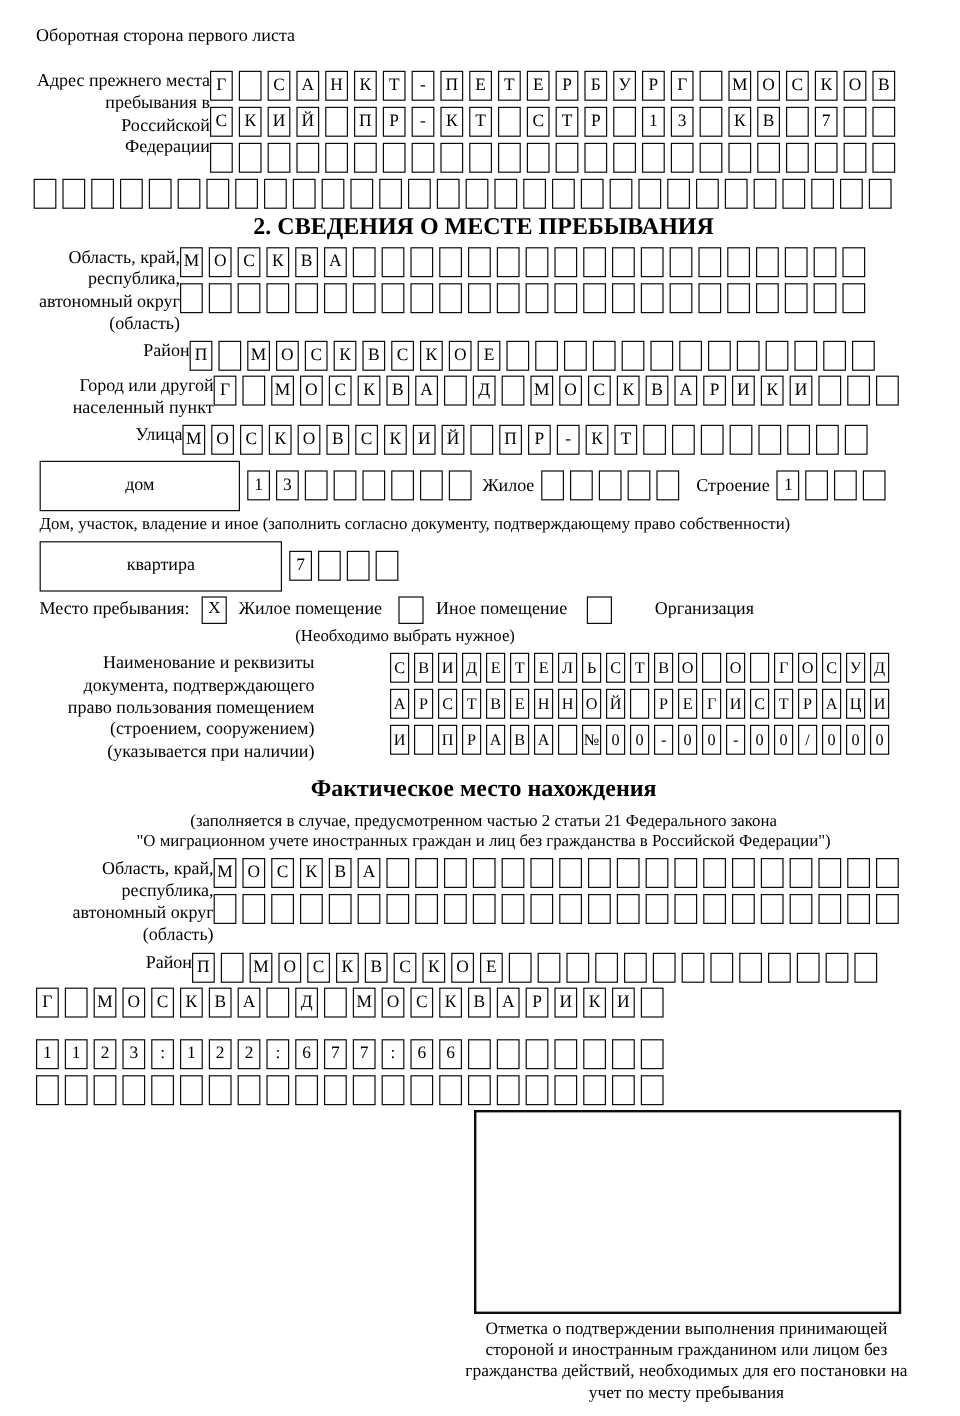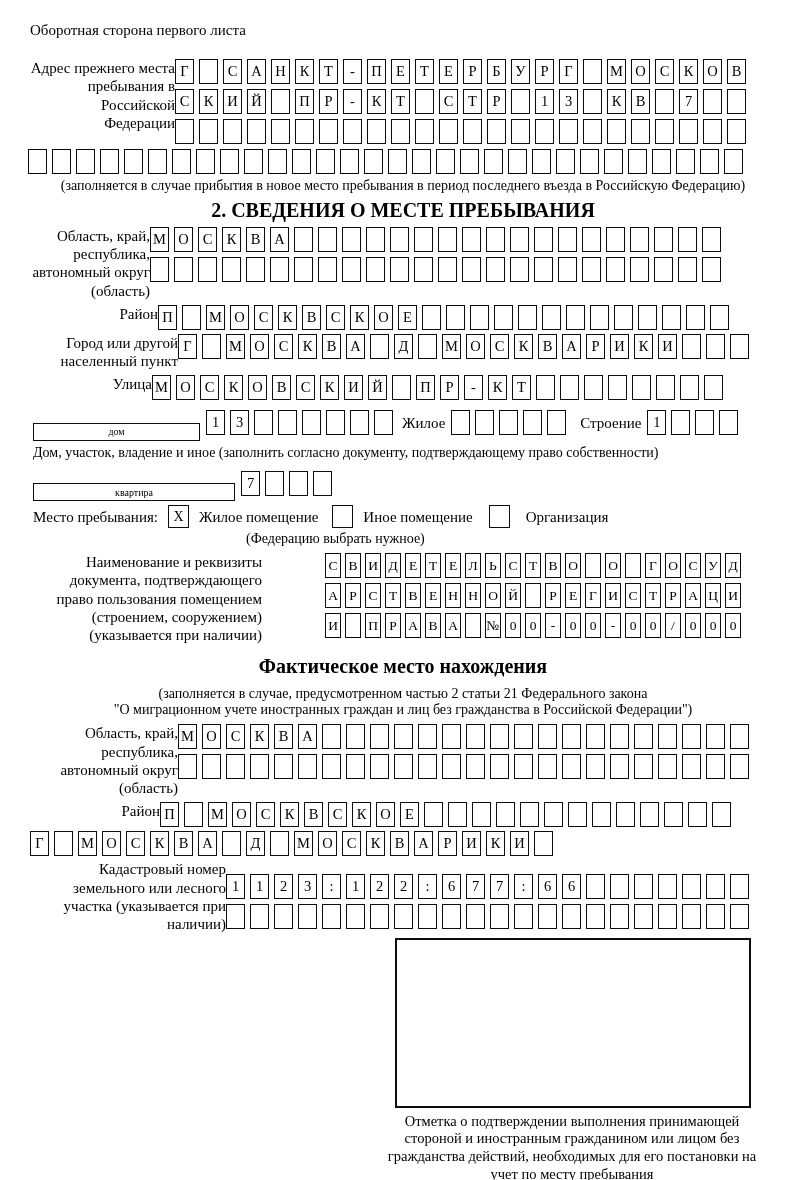--- a/index.html
+++ b/index.html
@@ -11,22 +11,22 @@
   .lbl{font-size:15px;line-height:1.22;flex:0 0 auto;box-sizing:border-box;}
   .gridcol{display:flex;flex-direction:column;gap:5px;}
   .cellrow{display:flex;gap:5px;flex-wrap:nowrap;}
   .cellrow.sm{gap:4px;}
   .cell{flex:0 0 auto;width:19px;height:25px;border:1.8px solid #0d0d0d;box-sizing:border-box;
         display:flex;align-items:center;justify-content:center;font-size:14.5px;background:#fff;}
   .cell.smc{width:16px;font-size:13.5px;}
   .caption{font-size:14px;line-height:1.2;}
   .center{text-align:center;}
   .sect-title{font-weight:bold;font-size:20px;text-align:center;}
-  .widebox{border:1.8px solid #0d0d0d;height:18px;box-sizing:border-box;display:flex;
-           align-items:center;justify-content:center;font-size:10px;flex:0 0 auto;margin-top:18px;}
+  .widebox{border:1.8px solid #0d0d0d;height:42px;box-sizing:border-box;display:flex;
+           align-items:center;justify-content:center;font-size:15px;flex:0 0 auto;}
   .inline-lbl{font-size:15px;line-height:26px;flex:0 0 auto;}
   .checkbox{width:21px;height:23px;border:1.8px solid #0d0d0d;box-sizing:border-box;
             display:inline-flex;align-items:center;justify-content:center;font-size:14px;flex:0 0 auto;}
   .w145{width:145px;} .w120{width:120px;} .w128{width:128px;} .w148{width:148px;}
   .w122{width:122px;} .w130{width:130px;} .w200{width:200px;} .w196{width:196px;}
   .doc-lbl{width:232px;margin-right:63px;}
   .stamp-box{width:356px;height:170px;border:2px solid #0d0d0d;box-sizing:border-box;margin-left:365px;}
   .stamp-caption{width:392px;margin-left:346px;text-align:center;font-size:14.5px;line-height:1.22;margin-top:5px;}
   .mb4{margin-bottom:4px;} .mb5{margin-bottom:5px;} .mt4{margin-top:4px;}
 </style>
@@ -145,21 +145,20 @@
       <span class="cell"></span>
       <span class="cell"></span>
       <span class="cell"></span>
       <span class="cell"></span>
       <span class="cell"></span>
       <span class="cell"></span>
       <span class="cell"></span>
       <span class="cell"></span>
       <span class="cell"></span>
     </div>
-  <div class="caption center">(заполняется в случае прибытия в новое место пребывания в период последнего въезда в Российскую Федерацию)</div>
 
   <div class="sect-title mt4 mb5">2. СВЕДЕНИЯ О МЕСТЕ ПРЕБЫВАНИЯ</div>
 
   <div class="row mb5">
     <div class="lbl w120">Область, край, республика, автономный округ (область)</div>
     <div class="gridcol">
       <div class="cellrow">
           <span class="cell">М</span>
           <span class="cell">О</span>
           <span class="cell">С</span>
@@ -344,23 +343,23 @@
       </div>
   </div>
 
   <div class="row" style="margin-left:3px;align-items:center;margin-bottom:3px">
     <span class="lbl">Место пребывания:</span>
     <span class="checkbox" style="margin-left:10px">X</span>
     <span class="lbl" style="margin-left:10px">Жилое помещение</span>
     <span class="checkbox" style="margin-left:14px"></span>
     <span class="lbl" style="margin-left:10px">Иное помещение</span>
     <span class="checkbox" style="margin-left:16px"></span>
-    <span class="lbl" style="margin-left:16px">Организация</span>
-  </div>
-  <div class="caption mb5" style="margin-left:216px">(Федерацию выбрать нужное)</div>
+    <span class="lbl" style="margin-left:36px">Организация</span>
+  </div>
+  <div class="caption mb5" style="margin-left:216px">(Необходимо выбрать нужное)</div>
 
   <div class="row mt4">
     <div class="lbl doc-lbl">Наименование и реквизиты документа, подтверждающего право пользования помещением (строением, сооружением) (указывается при наличии)</div>
     <div class="gridcol">
       <div class="cellrow sm">
           <span class="cell smc">С</span>
           <span class="cell smc">В</span>
           <span class="cell smc">И</span>
           <span class="cell smc">Д</span>
           <span class="cell smc">Е</span>
@@ -543,21 +542,20 @@
         <span class="cell">А</span>
         <span class="cell">Р</span>
         <span class="cell">И</span>
         <span class="cell">К</span>
         <span class="cell">И</span>
         <span class="cell"></span>
       </div>
   </div>
 
   <div class="row">
-    <div class="lbl w196">Кадастровый номер земельного или лесного участка (указывается при наличии)</div>
     <div class="gridcol" style="margin-top:14px">
       <div class="cellrow">
           <span class="cell">1</span>
           <span class="cell">1</span>
           <span class="cell">2</span>
           <span class="cell">3</span>
           <span class="cell">:</span>
           <span class="cell">1</span>
           <span class="cell">2</span>
           <span class="cell">2</span>

